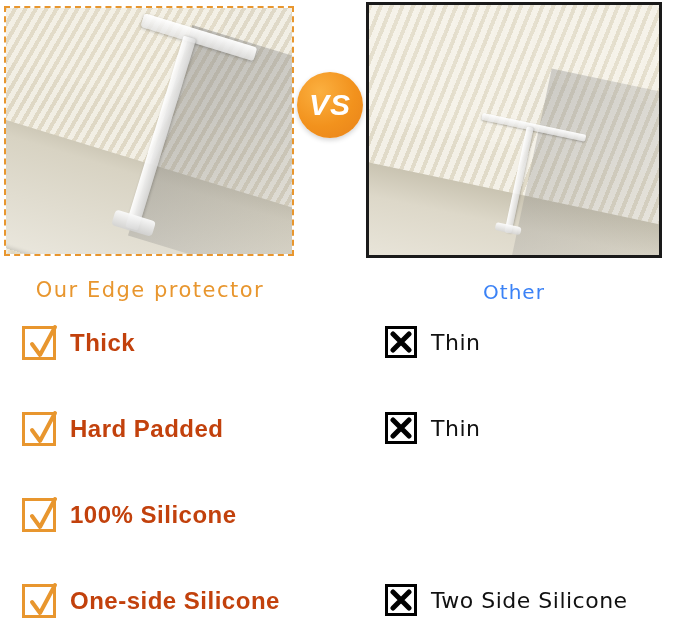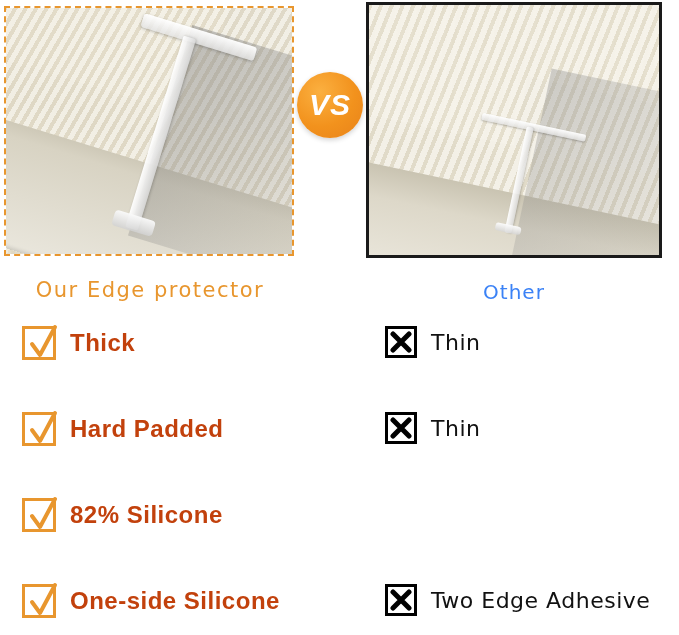--- a/index.html
+++ b/index.html
@@ -403,36 +403,36 @@
     </div>
   </div>
 
   <div class="feature-row">
     <div class="col-left">
       <span class="mark-check">
         <svg width="32" height="40" viewBox="0 0 32 40">
             <path d="M5 20 L13 31 L28 3" stroke="#e8962e" stroke-width="4" fill="none" stroke-linecap="round" stroke-linejoin="round"></path>
           </svg>
       </span>
-      <span class="label-pos">82% Silicone</span>
+      <span class="label-pos">100% Silicone</span>
     </div>
   </div>
 
   <div class="feature-row">
     <div class="col-left">
       <span class="mark-check">
         <svg width="32" height="40" viewBox="0 0 32 40">
             <path d="M5 20 L13 31 L28 3" stroke="#e8962e" stroke-width="4" fill="none" stroke-linecap="round" stroke-linejoin="round"></path>
           </svg>
       </span>
       <span class="label-pos">One-side Silicone</span>
     </div>
     <div class="col-right">
       <span class="mark-x">
         <svg width="22" height="22" viewBox="0 0 22 22">
             <path d="M3 3 L19 19 M19 3 L3 19" stroke="#000000" stroke-width="5" stroke-linecap="round"></path>
           </svg>
       </span>
-      <span class="label-neg">Two Edge Adhesive</span>
+      <span class="label-neg">Two Side Silicone</span>
     </div>
   </div>
 
 </div>
 
 </body></html>

